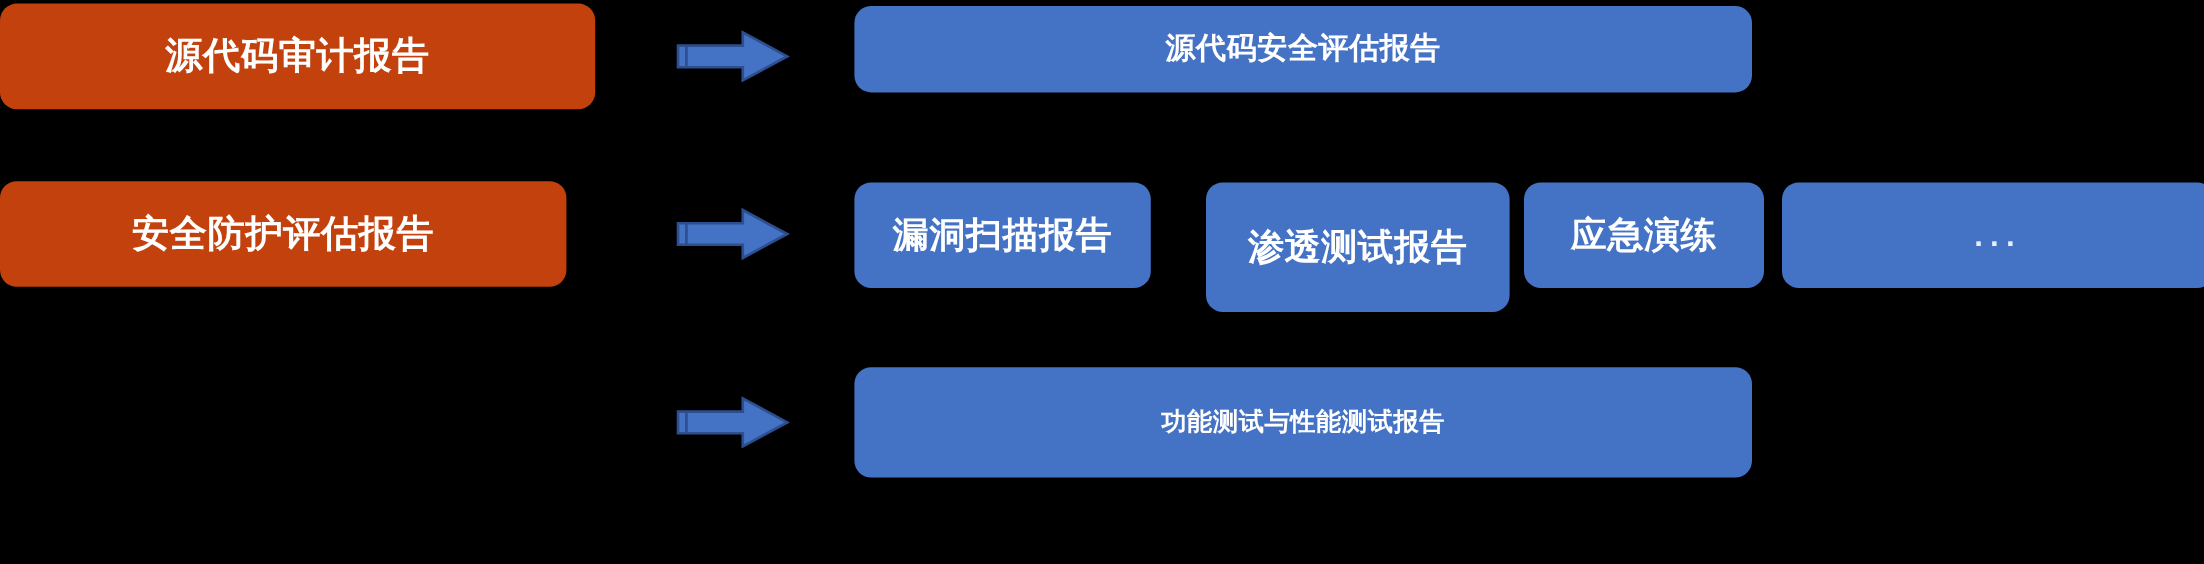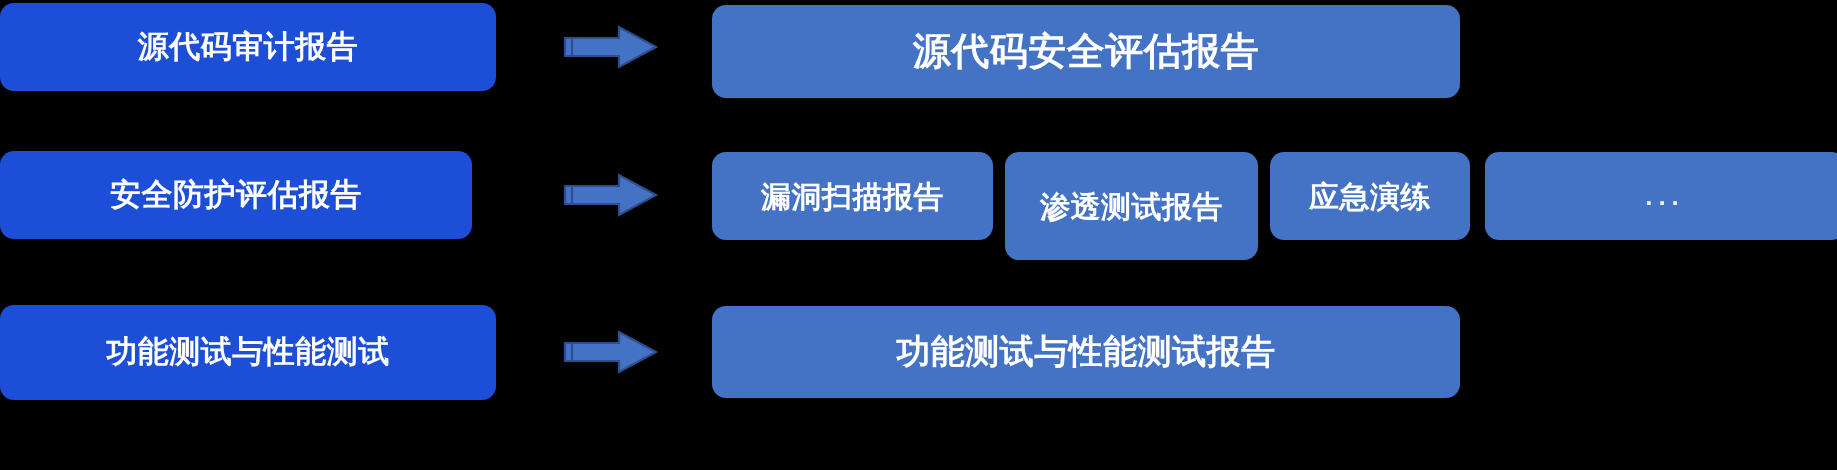--- a/index.html
+++ b/index.html
@@ -34,55 +34,55 @@
     text-align: center;
     color: #ffffff;
     font-weight: bold;
     letter-spacing: 0.5px;
     line-height: 1.1;
     white-space: nowrap;
     overflow: hidden;
   }
 
   .box.src {
-    background: #1d4ed8;
+    background: #c2410c;
     border-radius: 14px;
   }
   .box.out {
     background: #4472c4;
     border-radius: 14px;
   }
 
   .arrow-wrap {
     position: absolute;
     display: block;
   }
   .arrow-wrap svg { display: block; }
 
   
   #row1 { top: 0px; height: 100px; }
   #row1 .src  { left: 0px;   top: 3px;  width: 496px; height: 88px; font-size: 31px; }
   #row1 .arr  { left: 563px; top: 25px; width: 96px;  height: 44px; }
-  #row1 .out  { left: 712px; top: 5px;  width: 748px; height: 93px; font-size: 38px; }
+  #row1 .out  { left: 712px; top: 5px;  width: 748px; height: 72px; font-size: 25px; }
 
   
   #row2 { top: 148px; height: 100px; }
   #row2 .src   { left: 0px;    top: 3px;  width: 472px; height: 88px;  font-size: 31px; }
   #row2 .arr   { left: 563px;  top: 25px; width: 96px;  height: 44px; }
-  #row2 .out-1 { left: 712px;  top: 4px;  width: 281px; height: 88px;  font-size: 30px; }
+  #row2 .out-1 { left: 712px;  top: 4px;  width: 247px; height: 88px;  font-size: 30px; }
   #row2 .out-2 { left: 1005px; top: 4px;  width: 253px; height: 108px;  font-size: 30px; }
   #row2 .out-3 { left: 1270px; top: 4px;  width: 200px; height: 88px;  font-size: 30px; }
   #row2 .out-4 { left: 1485px; top: 4px;  width: 360px; height: 88px;  font-size: 26px;
                  letter-spacing: 6px; color: #e8eefb; }
 
   
   #row3 { top: 297px; height: 110px; }
   #row3 .src  { left: 0px;   top: 8px;  width: 496px; height: 95px; font-size: 31px; }
   #row3 .arr  { left: 563px; top: 33px; width: 96px;  height: 44px; }
-  #row3 .out  { left: 712px; top: 9px;  width: 748px; height: 92px; font-size: 34px; }
+  #row3 .out  { left: 712px; top: 9px;  width: 748px; height: 92px; font-size: 21px; }
 </style>
 </head>
 <body>
 
 <div id="canvas">
 
   <div class="row" id="row1">
 
     <div class="box src">源代码审计报告</div>
 
@@ -111,21 +111,20 @@
 
     <div class="box out out-2">渗透测试报告</div>
 
     <div class="box out out-3">应急演练</div>
 
     <div class="box out out-4">...</div>
   </div>
 
   <div class="row" id="row3">
 
-    <div class="box src">功能测试与性能测试</div>
 
     <span class="arrow-wrap arr">
       <svg viewBox="0 0 96 44" width="96" height="44" aria-hidden="true">
         <path d="M2,13 L2,31 L56,31 L56,42 L93,22 L56,2 L56,13 Z" fill="#4472c4" stroke="#2d4f8f" stroke-width="2.2" stroke-linejoin="miter"></path>
         <line x1="9" y1="13" x2="9" y2="31" stroke="#2d4f8f" stroke-width="2.2"></line>
       </svg>
     </span>
 
     <div class="box out">功能测试与性能测试报告</div>
   </div>

